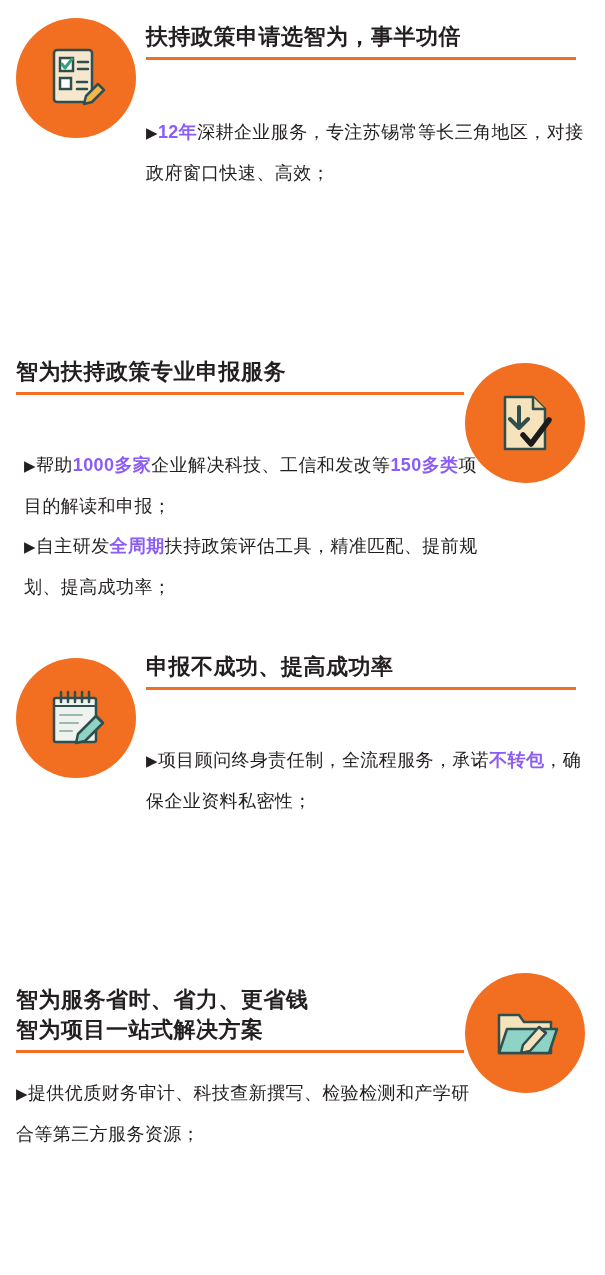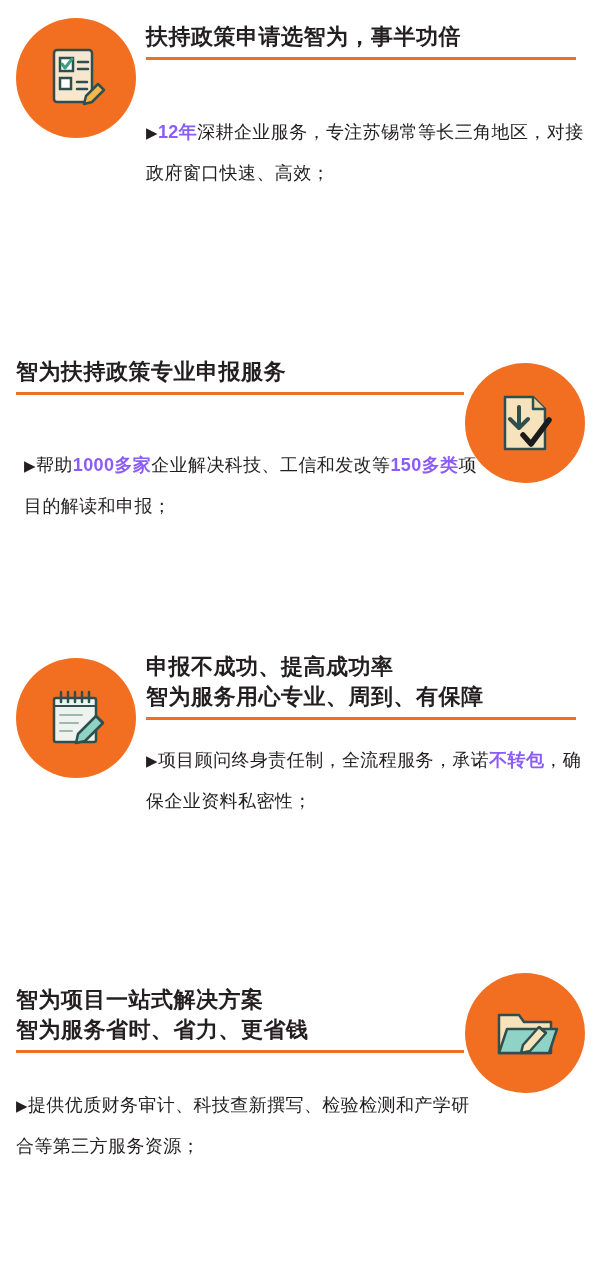--- a/index.html
+++ b/index.html
@@ -115,20 +115,23 @@
 
     <div class="head" style="left:16px; top:12px; width:448px;">
       <div class="hline">智为扶持政策专业申报服务</div>
       <div class="rule"></div>
     </div>
 
     <div class="body" style="left:16px; top:100px; width:462px;margin-left:8px;">
       <p>
         <span class="tri">▶</span>帮助<span class="hl">1000多家</span>企业解决科技、工信和发改等<span class="hl">150多类</span>项目的解读和申报；
       </p>
+      <p>
+        <span class="tri">▶</span>自主研发<span class="hl">全周期</span>扶持政策评估工具，精准匹配、提前规划、提高成功率；
+      </p>
     </div>
   </div>
 
   <div class="section" style="top:640px;">
     <div class="badge" style="left:16px; top:18px;">
       <svg width="72" height="72" viewBox="0 0 72 72">
         <rect x="14" y="16" width="42" height="44" rx="2" fill="#eef3f0" stroke="#2f4f4f" stroke-width="2.5"></rect>
         <line x1="14" y1="24" x2="56" y2="24" stroke="#2f4f4f" stroke-width="2"></line>
         <g stroke="#2f4f4f" stroke-width="2.5" stroke-linecap="round">
           <line x1="21" y1="10" x2="21" y2="20"></line>
@@ -142,21 +145,20 @@
           <line x1="20" y1="41" x2="38" y2="41"></line>
           <line x1="20" y1="49" x2="32" y2="49"></line>
         </g>
         <path d="M38 52 L56 34 L63 41 L45 59 L36 61 Z" fill="#8fd3c7" stroke="#2f4f4f" stroke-width="2.5" stroke-linejoin="round"></path>
         <line x1="56" y1="34" x2="63" y2="41" stroke="#2f4f4f" stroke-width="2.5"></line>
       </svg>
     </div>
 
     <div class="head" style="left:146px; top:12px; width:430px;">
       <div class="hline">申报不成功、提高成功率</div>
-      <div class="hline">智为服务用心专业、周到、有保障</div>
       <div class="rule"></div>
     </div>
 
     <div class="body" style="left:146px; top:100px; width:440px;">
       <p>
         <span class="tri">▶</span>项目顾问终身责任制，全流程服务，承诺<span class="hl">不转包</span>，确保企业资料私密性；
       </p>
     </div>
   </div>
 
@@ -164,25 +166,25 @@
     <div class="badge" style="left:465px; top:18px;">
       <svg width="72" height="72" viewBox="0 0 72 72">
         <path d="M10 18 H30 L35 25 H62 V56 H10 Z" fill="#f7e3bb" stroke="#2f4f4f" stroke-width="2.5" stroke-linejoin="round"></path>
         <path d="M10 56 L18 32 H68 L60 56 Z" fill="#8fd3c7" stroke="#2f4f4f" stroke-width="2.5" stroke-linejoin="round"></path>
         <path d="M34 48 L50 30 L57 36 L41 54 L32 56 Z" fill="#f7e3bb" stroke="#2f4f4f" stroke-width="2.5" stroke-linejoin="round"></path>
         <line x1="50" y1="30" x2="57" y2="36" stroke="#2f4f4f" stroke-width="2.5"></line>
       </svg>
     </div>
 
     <div class="head" style="left:16px; top:30px; width:448px;">
+      <div class="hline">智为服务省时、省力、更省钱</div>
       <div class="hline">智为项目一站式解决方案</div>
-      <div class="hline">智为服务省时、省力、更省钱</div>
       <div class="rule"></div>
     </div>
 
-    <div class="body" style="left:16px; top:130px; width:462px;">
+    <div class="body" style="left:16px; top:118px; width:462px;">
       <p>
         <span class="tri">▶</span>提供优质财务审计、科技查新撰写、检验检测和产学研合等第三方服务资源；
       </p>
     </div>
   </div>
 
 </div>
 
 </body></html>

